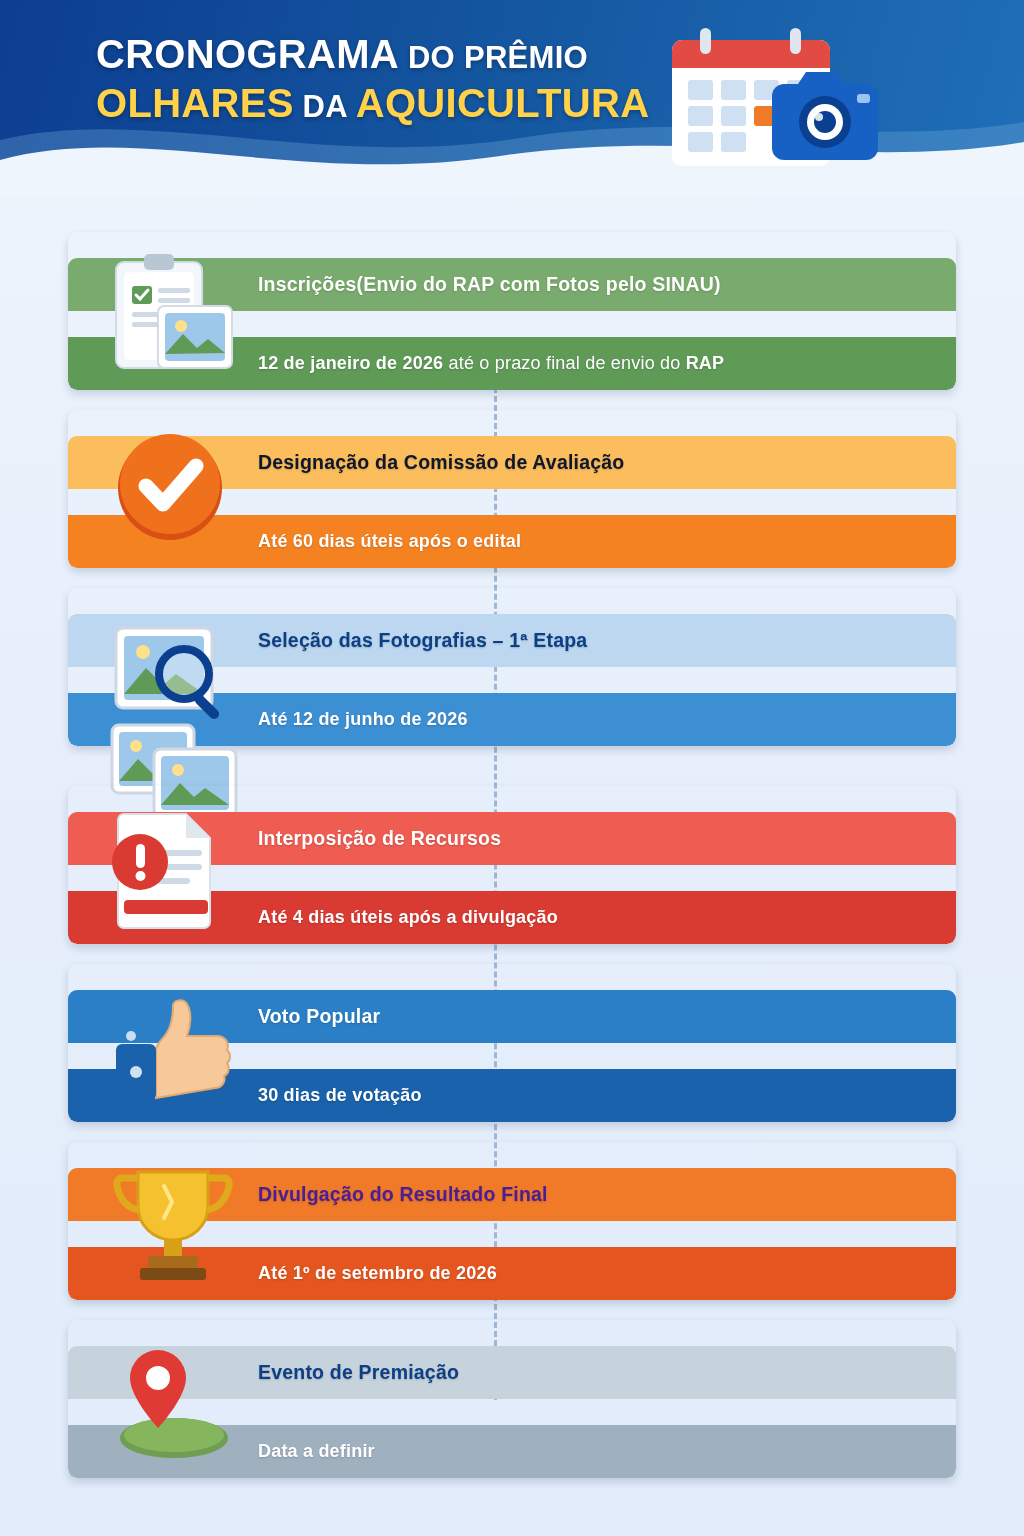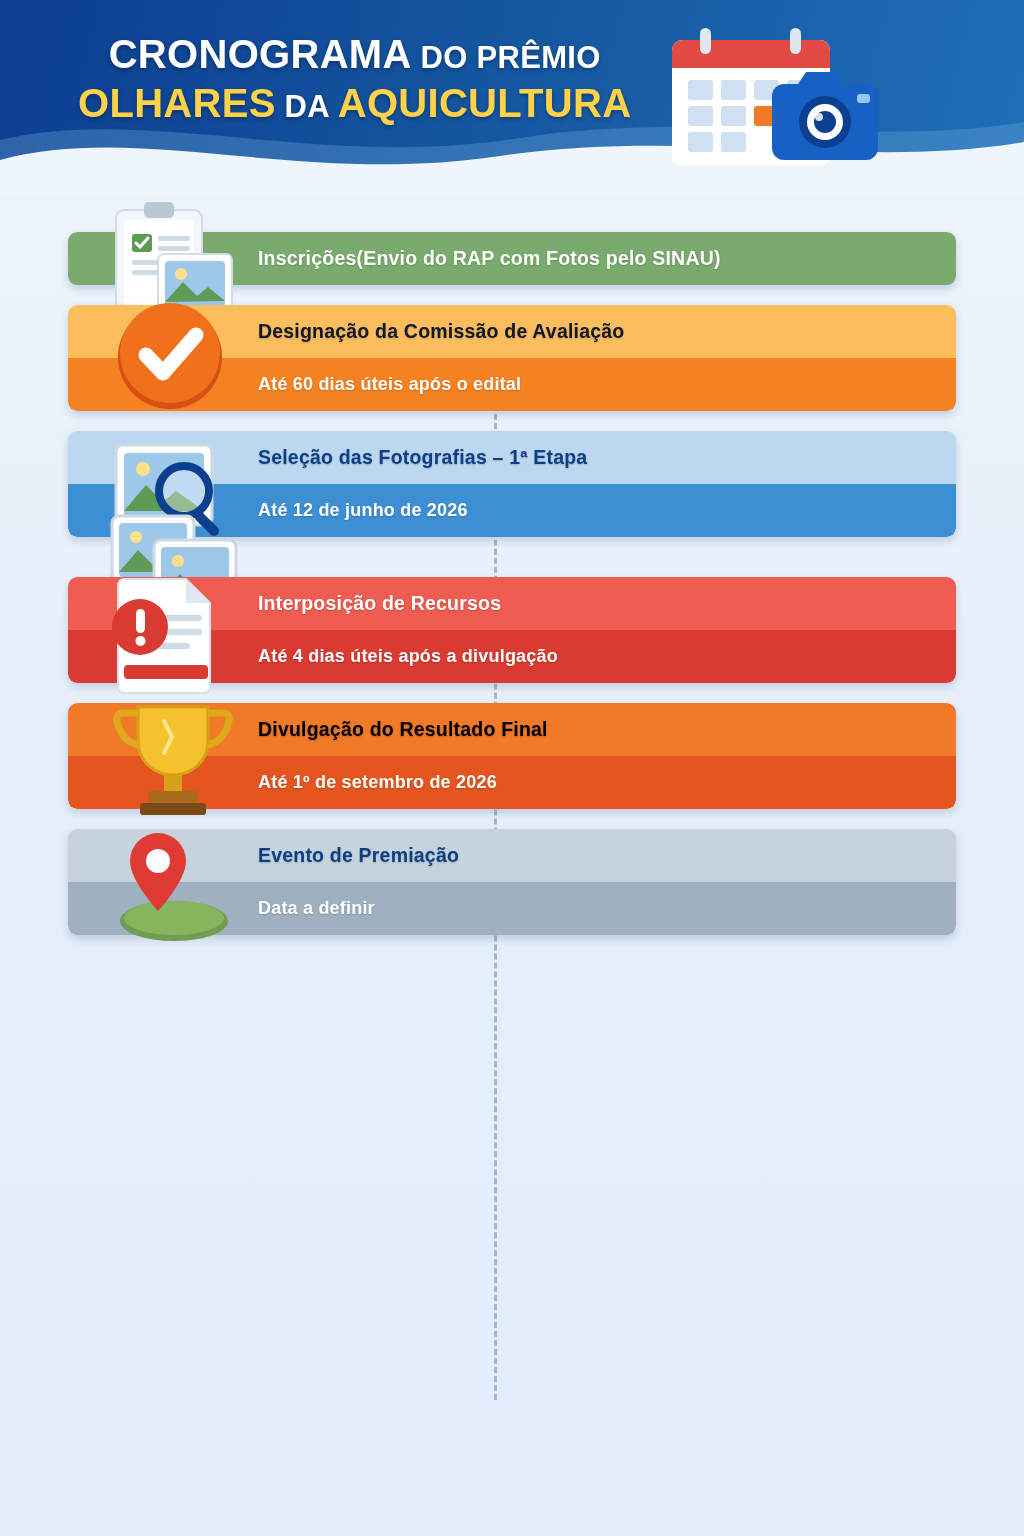--- a/index.html
+++ b/index.html
@@ -38,23 +38,22 @@
     width: 1024px; height: 90px;
   }
   .header-wave2 {
     position: absolute;
     left: 0; bottom: 26px;
     width: 1024px; height: 70px;
     opacity: .35;
   }
   .header-title {
     position: absolute;
-    left: 78px; top: 33px;
+    left: 96px; top: 33px;
     line-height: 1.06;
-    text-align: center;
   }
   .title-line {
     font-size: 40px;
     font-weight: bold;
     letter-spacing: .3px;
     color: #ffffff;
     white-space: nowrap;
     text-shadow: 0 2px 4px rgba(0,0,0,.30);
   }
   .title-line.second { margin-top: 7px; }
@@ -93,20 +92,21 @@
   .bar {
     position: relative;
     border-radius: 9px;
     overflow: hidden;
   }
   .bar-top, .bar-bot {
     display: flex;
     align-items: center;
     padding-left: 190px;
     height: 53px;
+    margin-top: 26px;
   }
   .bar-top { border-radius: 9px 9px 0 0; }
   .bar-bot { border-radius: 0 0 9px 9px; }
   .row-title {
     font-size: 19.5px;
     font-weight: bold;
     letter-spacing: .2px;
     text-shadow: 0 1px 2px rgba(0,0,0,.18);
   }
   .row-sub {
@@ -189,20 +189,23 @@
 
   <div class="timeline">
     <div class="dashline" style="top:128px;height:1040px;"></div>
     <div id="rows">
         <div class="row">
           <div class="bar">
             <div class="bar-top" style="background:#7aab6e">
               <span class="row-title" style="color:#ffffff">Inscrições</span>
               <span class="row-title paren" style="color:#ffffff"> (Envio do RAP com Fotos pelo SINAU)</span>
             </div>
+            <div class="bar-bot" style="background:#5f9a57">
+              <span class="row-sub" style="color:#ffffff"><b>12 de janeiro de 2026 </b><span>até o prazo final de envio do </span><b>RAP</b></span>
+            </div>
           </div>
           <div class="row-icon">
             <svg viewBox="0 0 150 130" width="150" height="130">
               <rect x="18" y="16" width="86" height="106" rx="8" fill="#f3f6fa" stroke="#d3dce6" stroke-width="2"></rect>
         <rect x="26" y="26" width="70" height="88" rx="5" fill="#ffffff"></rect>
         <rect x="46" y="8" width="30" height="16" rx="5" fill="#b9c6d4"></rect>
         <rect x="34" y="40" width="20" height="18" rx="3" fill="#5f9a57"></rect>
         <path d="M38,49 l4,4 l8,-9" stroke="#fff" stroke-width="3" fill="none" stroke-linecap="round"></path>
         <g fill="#cfdae6">
                 <rect x="60" y="42" width="32" height="5" rx="2"></rect>
@@ -294,22 +297,41 @@
               </g>
         <rect x="26" y="100" width="84" height="14" rx="4" fill="#d93b32"></rect>
         <circle cx="42" cy="62" r="28" fill="#d93b32"></circle>
         <rect x="38" y="44" width="9" height="24" rx="4.5" fill="#ffffff"></rect>
         <circle cx="42.5" cy="76" r="5" fill="#ffffff"></circle>
             </svg>
           </div>
         </div>
         <div class="row">
           <div class="bar">
+            <div class="bar-top" style="background:#2a7fc6">
+              <span class="row-title" style="color:#ffffff">Voto Popular</span>
+              <span class="row-title paren" style="color:#ffffff"></span>
+            </div>
+            <div class="bar-bot" style="background:#1a62ab">
+              <span class="row-sub" style="color:#ffffff"><b>30 dias de votação</b><span></span><b></b></span>
+            </div>
+          </div>
+          <div class="row-icon">
+            <svg viewBox="0 0 150 130" width="150" height="130">
+              <path d="M58,120 v-48 c0,-6 6,-10 10,-16 c6,-9 7,-20 7,-28 c0,-6 10,-8 14,-2 c5,8 4,22 0,32 h30 c8,0 13,7 10,14 c4,3 4,10 0,13 c3,4 2,11 -3,13 c2,5 -2,12 -9,12 z" fill="#f7c89a" stroke="#e0a974" stroke-width="2"></path>
+        <rect x="18" y="66" width="40" height="56" rx="6" fill="#1a62ab"></rect>
+        <circle cx="38" cy="94" r="6" fill="#ffffff" opacity=".8"></circle>
+        <circle cx="33" cy="58" r="5" fill="#ffffff" opacity=".75"></circle>
+            </svg>
+          </div>
+        </div>
+        <div class="row">
+          <div class="bar">
             <div class="bar-top" style="background:#f07a28">
-              <span class="row-title" style="color:#000000">Divulgação do Resultado Final</span>
+              <span class="row-title" style="color:#4c1d95">Divulgação do Resultado Final</span>
               <span class="row-title paren" style="color:#ffffff"></span>
             </div>
             <div class="bar-bot" style="background:#e4551f">
               <span class="row-sub" style="color:#ffffff"><b>Até 1º de setembro de 2026</b><span></span><b></b></span>
             </div>
           </div>
           <div class="row-icon">
             <svg viewBox="0 0 150 130" width="150" height="130">
               <path d="M40,16 h70 v34 c0,20 -16,34 -35,34 s-35,-14 -35,-34 z" fill="#f5c12e" stroke="#d8a018" stroke-width="3"></path>
         <path d="M40,22 h-16 c-4,0 -6,4 -5,8 c3,14 11,22 22,24" fill="none" stroke="#e0a91c" stroke-width="7"></path>

